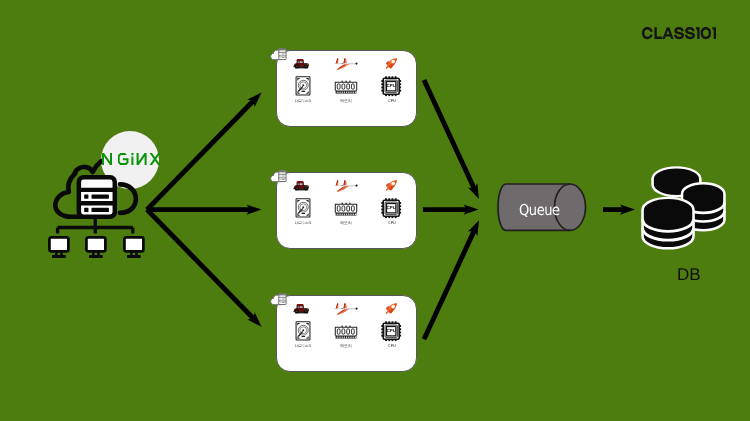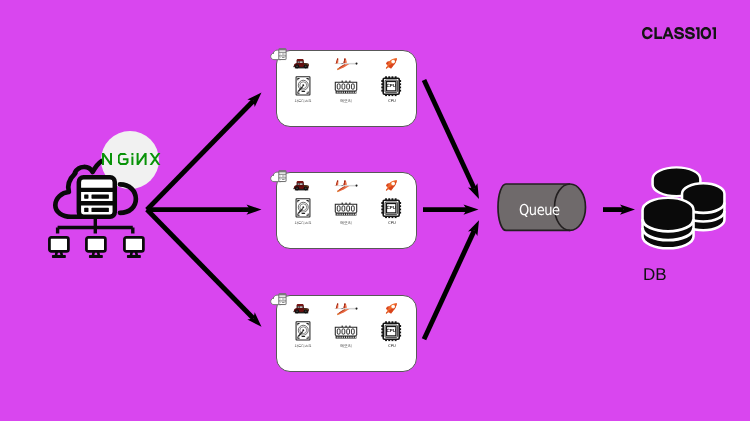--- a/index.html
+++ b/index.html
@@ -1,19 +1,19 @@
 <!DOCTYPE html>
 <html><head>
 <meta charset="utf-8">
 <title>Architecture Diagram</title>
 <style>
   html,body{margin:0;padding:0;}
   body{width:750px;height:421px;background:#ffffff;overflow:hidden;
        font-family:"Liberation Sans",sans-serif;-webkit-font-smoothing:antialiased;text-rendering:geometricPrecision;}
-  #stage{position:relative;width:750px;height:421px;background:#d946ef;filter:saturate(1);}
+  #stage{position:relative;width:750px;height:421px;background:#4d7c0f;filter:saturate(1);}
   .abs{position:absolute;}
   svg{display:block;overflow:visible;}
   #wires{position:absolute;left:0;top:0;width:750px;height:421px;}
   .nginx-halo{position:absolute;border-radius:50%;background:#f1f1f1;}
   .server-box{position:absolute;border:1.1px solid #585858;border-radius:14px;background:#fff;}
   .queue-text{position:absolute;color:#fff;font-size:15px;font-family:"DejaVu Sans",sans-serif;letter-spacing:-0.5px;transform:scaleX(0.87);transform-origin:left center;}
   .db-text{position:absolute;color:#111;font-size:17px;font-family:"Liberation Sans",sans-serif;}
 </style>
 </head>
 <body>
@@ -377,15 +377,15 @@
   <svg class="abs" style="left:492px;top:179px;" width="104" height="56" viewBox="0 0 104 56">
 
     <path d="M14.0,5.0 H78.0 A15.5,23.2 0 0 1 78.0,51.4 H14.0 A8.0,23.2 0 0 1 14.0,5.0 Z" fill="#6f6a6b" stroke="#231f20" stroke-width="1.7" stroke-linejoin="round"></path>
     <path d="M78.0,5.0 A15.5,23.2 0 0 0 78.0,51.4" fill="none" stroke="#231f20" stroke-width="1.7"></path>
   </svg>
   <div class="queue-text" style="left:519px;top:201px;">Queue</div>
 
   <svg class="abs" style="left:637px;top:160px;" width="96" height="96" viewBox="0 0 90 94" preserveAspectRatio="none">
     <use href="#ic-db"></use>
   </svg>
-  <div class="db-text" style="left:643px;top:265px;">DB</div>
+  <div class="db-text" style="left:677px;top:265px;">DB</div>
 
 </div>
 
 </body></html>

